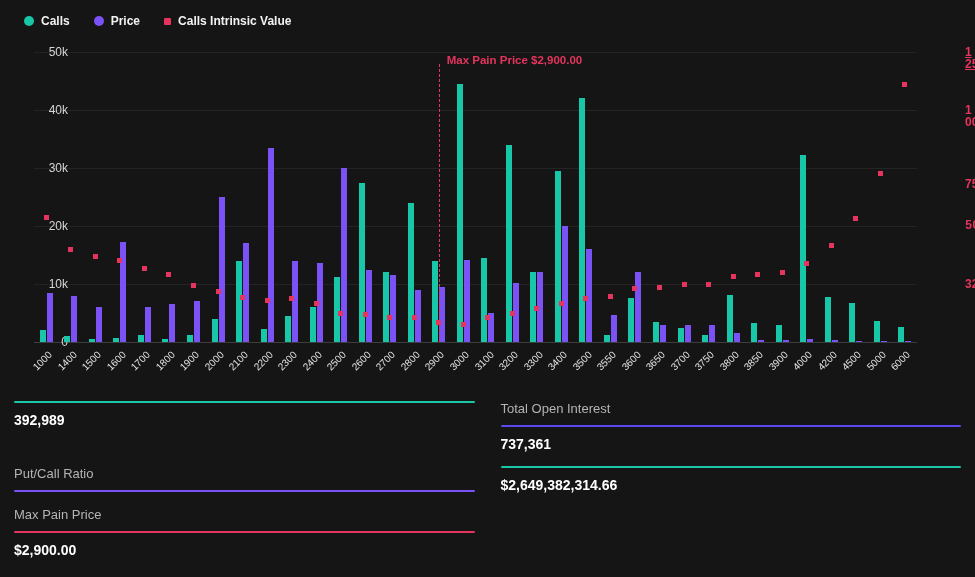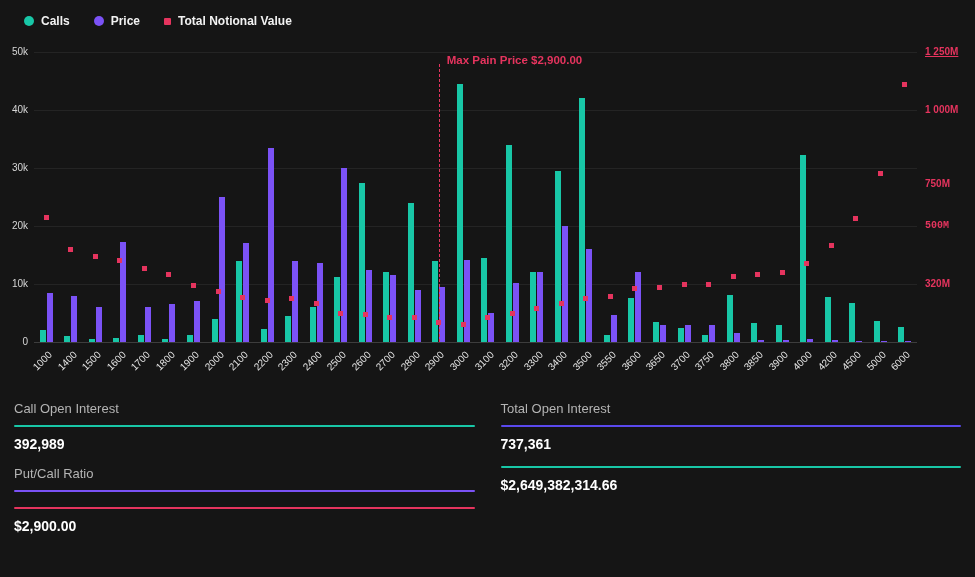--- a/index.html
+++ b/index.html
@@ -12,21 +12,21 @@
   .legend{display:flex;align-items:center;gap:24px;height:30px;padding:6px 0 0 24px;}
   .legend-item{display:flex;align-items:center;gap:7px;cursor:pointer;}
   .swatch{display:inline-block;}
   .swatch.circle{width:10px;height:10px;border-radius:50%;}
   .swatch.square{width:7px;height:7px;border-radius:1px;}
   .legend-label{color:#f2f2f2;font-size:12px;font-weight:700;}
   
   .chart{position:relative;height:350px;}
   .gridline{position:absolute;height:1px;background:#242424;}
   .gridline.baseline{background:#3d3d3d;}
-  .ytick{position:absolute;font-size:10px;color:#d6d6d6;text-align:right;line-height:12px;}
+  .ytick{position:absolute;font-size:12px;color:#d6d6d6;text-align:right;line-height:12px;margin-left:40px;}
   .ytick.right{text-align:left;color:#e5345e;font-weight:700;}
   .bar{position:absolute;}
   .marker{position:absolute;width:5px;height:5px;}
   .xtick{position:absolute;width:0;height:0;}
   .xtick span{
     position:absolute;right:0;top:0;white-space:nowrap;
     font-size:10px;color:#e3e3e3;
     transform:rotate(-45deg);transform-origin:100% 0;
   }
   .maxpain-line{position:absolute;width:0;border-left:1px dashed #e5345e;}
@@ -46,21 +46,21 @@
       <div class="legend-item">
         <span class="swatch circle" style="background: rgb(24, 199, 167);"></span>
         <span class="legend-label">Calls</span>
       </div>
       <div class="legend-item">
         <span class="swatch circle" style="background: rgb(123, 82, 246);"></span>
         <span class="legend-label">Price</span>
       </div>
       <div class="legend-item">
         <span class="swatch square" style="background: rgb(229, 52, 94);"></span>
-        <span class="legend-label">Total Notional Value</span>
+        <span class="legend-label">Calls Intrinsic Value</span>
       </div>
     </div>
   <div class="chart" id="chart">
       <div class="gridline baseline" style="top: 306px; left: 34px; width: 883px;"></div>
       <div class="ytick" style="top: 300px; left: 0px; width: 28px;">0</div>
       <div class="gridline" style="top: 248px; left: 34px; width: 883px;"></div>
       <div class="ytick" style="top: 242px; left: 0px; width: 28px;">10k</div>
       <div class="gridline" style="top: 190px; left: 34px; width: 883px;"></div>
       <div class="ytick" style="top: 184px; left: 0px; width: 28px;">20k</div>
       <div class="gridline" style="top: 132px; left: 34px; width: 883px;"></div>
@@ -288,35 +288,35 @@
       <div class="bar" style="left: 905.2px; top: 305px; width: 6px; height: 1px; background: rgb(123, 82, 246);"></div>
       <div class="marker" style="left: 902.2px; top: 46px; background: rgb(229, 52, 94);"></div>
       <div class="xtick" style="left: 904.7px; top: 313px;">
         <span>6000</span>
       </div>
       <div class="maxpain-line" style="left: 438.7px; top: 28px; height: 278px;"></div>
       <div class="maxpain-label" style="left: 446.7px; top: 18px;">Max Pain Price $2,900.00</div>
     </div>
   <div class="stats" id="stats">
       <div class="stat">
-        <div class="stat-label">Call Open Interest</div>
         <div class="stat-line" style="background: rgb(24, 199, 167);"></div>
         <div class="stat-value">392,989</div>
       </div>
       <div class="stat">
         <div class="stat-label">Total Open Interest</div>
         <div class="stat-line" style="background: rgb(90, 73, 238);"></div>
         <div class="stat-value">737,361</div>
       </div>
       <div class="stat">
         <div class="stat-label">Put/Call Ratio</div>
         <div class="stat-line" style="background: rgb(123, 82, 246);"></div>
       </div>
       <div class="stat">
         <div class="stat-line" style="background: rgb(24, 199, 167);"></div>
         <div class="stat-value">$2,649,382,314.66</div>
       </div>
       <div class="stat">
+        <div class="stat-label">Max Pain Price</div>
         <div class="stat-line" style="background: rgb(229, 52, 94);"></div>
         <div class="stat-value">$2,900.00</div>
       </div>
     </div>
 </div>
 
 </body></html>

